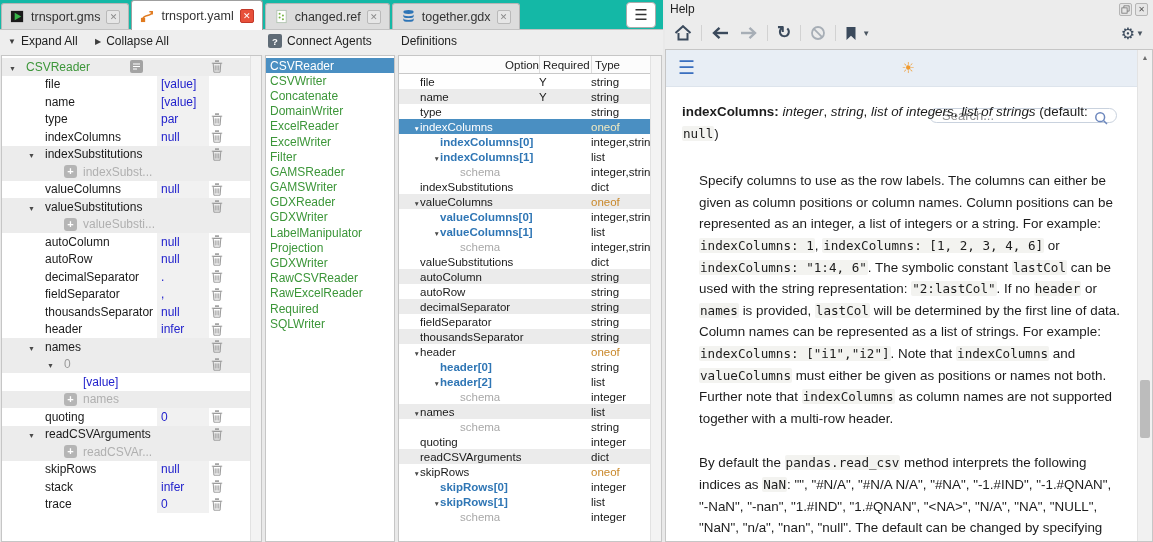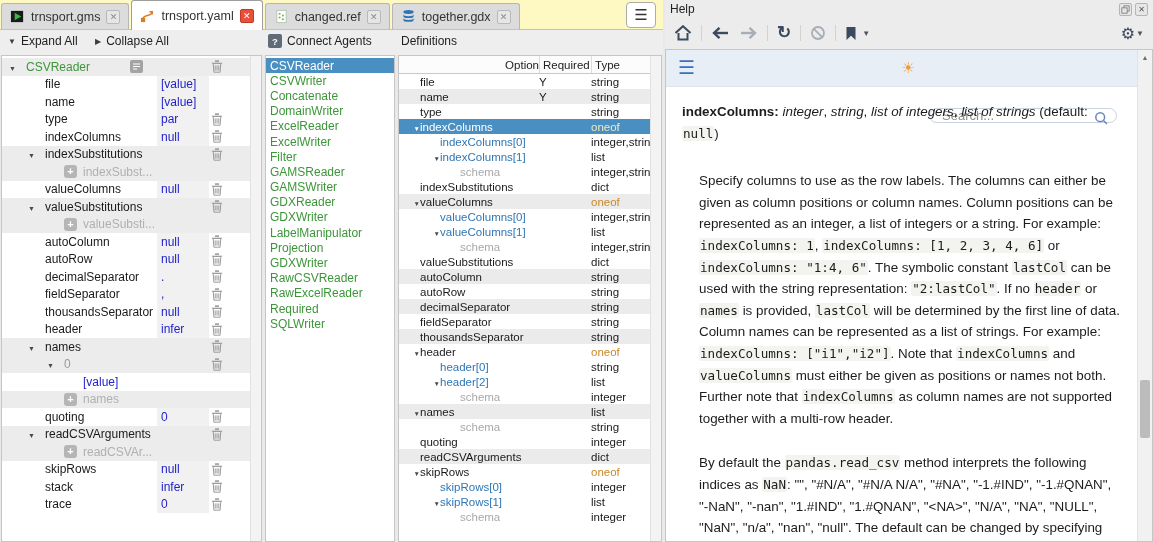--- a/index.html
+++ b/index.html
@@ -1,21 +1,21 @@
 <!DOCTYPE html>
 <html><head>
 <meta charset="utf-8">
 <style>
   * { margin:0; padding:0; box-sizing:border-box; }
   html,body { width:1153px; height:542px; }
   body { position:relative; background:#e9e9e9; font-family:"Liberation Sans",sans-serif; overflow:hidden; color:#1a1a1a; }
   svg { display:block; }
 
   
-  .tabbar { position:absolute; left:0; top:0; width:663px; height:30px; background:#fef9c3; border-bottom:1px solid #c2c2c2; display:flex; align-items:flex-end; }
+  .tabbar { position:absolute; left:0; top:0; width:663px; height:30px; background:#14b8a6; border-bottom:1px solid #c2c2c2; display:flex; align-items:flex-end; }
   .tab { display:inline-flex; align-items:center; gap:6px; height:26px; margin:0 1px; padding:0 8px; background:#dcdcdc; border:1px solid #b6b6b6; border-bottom:none; border-radius:3px 3px 0 0; font-size:12.5px; color:#333; }
   .tab.active { height:30px; background:#ffffff; border-color:#9f9f9f; margin-bottom:-1px; }
   .tab-close { width:14px; height:14px; display:inline-flex; align-items:center; justify-content:center; font-size:9px; color:#8a8a8a; background:#e6e6e6; border:1px solid #b9b9b9; border-radius:2px; }
   .tab.active .tab-close { background:#e8503a; border-color:#c2392a; color:#fff; }
   .tabbar-menu { position:absolute; right:7px; top:2px; width:30px; height:26px; background:#fff; border:1px solid #ababab; border-radius:4px; display:flex; align-items:center; justify-content:center; font-size:15px; color:#333; }
 
   
   .subtoolbar { position:absolute; left:0; top:30px; width:663px; height:25px; background:#eeeeee; font-size:12px; color:#222; }
   .subtoolbar .st-item { position:absolute; top:4px; display:inline-flex; align-items:center; gap:5px; }
   .tri { font-size:8px; color:#3d3d3d; }
@@ -51,21 +51,21 @@
   
   .defs-header { display:flex; height:18px; align-items:center; font-size:11.5px; color:#222; background:#fcfcfc; border-bottom:1px solid #c9c9c9; }
   .dh-option { width:140px; padding-left:5px; }
   .dh-required { width:52px; padding-left:3px; border-left:1px solid #dcdcdc; height:100%; display:flex; align-items:center; }
   .dh-type { flex:1; padding-left:3px; border-left:1px solid #dcdcdc; height:100%; display:flex; align-items:center; }
   .drow { position:relative; display:flex; align-items:center; height:15px; font-size:11.5px; padding-left:calc(5px + (var(--lv,1) - 1) * 20px); }
   .drow.shaded { background:#ebebeb; }
   .d-expslot { width:16px; flex:none; }
   .d-expglyph { font-size:6.5px; color:#4a4a4a; }
   .d-option { white-space:nowrap; }
-  .drow.child .d-option { color:#2f76b5; }
+  .drow.child .d-option { color:#2f76b5;font-weight:bold; }
   .drow.schema .d-option { color:#a9a9a9; }
   .d-required { position:absolute; left:140px; }
   .d-type { position:absolute; left:192px; white-space:nowrap; }
   .drow.oneof .d-type { color:#c9882a; }
   .drow.selected { background:#4a8fc2; color:#fff; }
   .drow.selected .d-expglyph { color:#fff; }
   .drow.selected .d-type { color:#f0e9c0; }
 
   
   .help-panel { position:absolute; left:665px; top:0; width:488px; height:542px; background:#ececec; }

